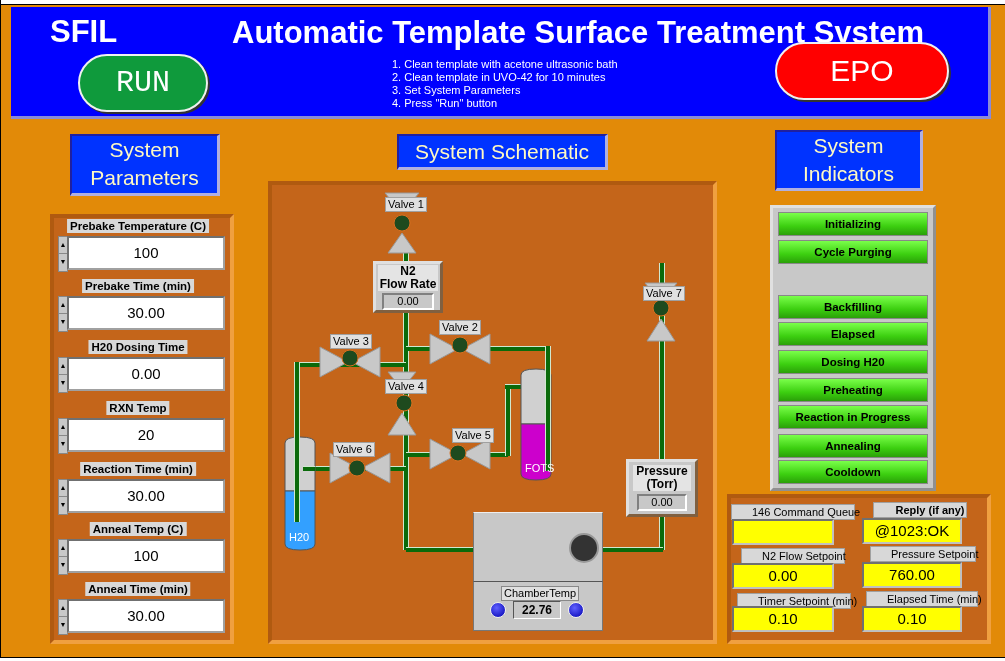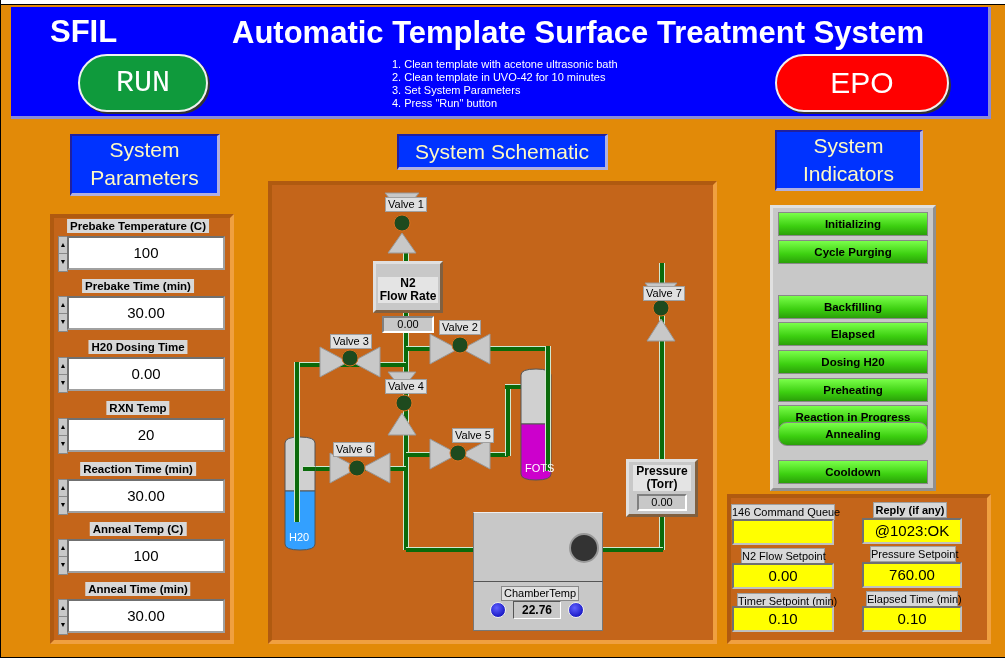--- a/index.html
+++ b/index.html
@@ -6,39 +6,39 @@
   body{width:1005px;height:661px;background:#e28a08;position:relative;overflow:hidden;font-family:"Liberation Sans",sans-serif;}
   .abs{position:absolute;}
   #frame-top{left:0;top:0;width:1005px;height:4px;background:#fff;border-bottom:1px solid #000;}
   #frame-bottom{left:0;top:657px;width:1005px;height:4px;background:#fff;border-top:1px solid #000;}
   #frame-left{left:0;top:0;width:1px;height:661px;background:#000;}
   #header{left:11px;top:7px;width:977px;height:109px;background:#0000ff;border-right:3px solid #8a8ad8;border-bottom:3px solid #8a8ad8;}
   #sfil{left:50px;top:14px;color:#fff;font-size:31px;font-weight:bold;}
   #title{left:232px;top:15px;color:#fff;font-size:31px;font-weight:bold;white-space:nowrap;}
   .pill{border-radius:30px;color:#fff;font-size:30px;text-align:center;line-height:54px;border:2px solid #f0f0f0;box-shadow:2px 2px 0 #333;cursor:pointer;}
   #run{left:78px;top:54px;width:126px;height:54px;background:#0f9a3c;font-family:Liberation Mono, monospace;}
-  #epo{left:775px;top:54px;width:170px;height:54px;background:#ff0000;}
+  #epo{left:775px;top:42px;width:170px;height:54px;background:#ff0000;}
   #steps{left:392px;top:58px;color:#fff;font-size:11px;line-height:13px;}
   #steps div{white-space:nowrap;}
   .section-title{background:#0033ff;color:#fef9c3;font-size:21px;text-align:center;border-left:2px solid #2020a0;border-top:2px solid #2020a0;border-right:3px solid #b0b0e0;border-bottom:3px solid #b0b0e0;line-height:28px;}
   #sp-title{left:70px;top:134px;width:145px;height:57px;}
   #ss-title{left:397px;top:134px;width:206px;height:31px;line-height:31px;}
   #si-title{left:775px;top:130px;width:143px;height:56px;}
   .panel{background:#c4651a;border-top:4px solid #b05a10;border-left:4px solid #b05a10;border-right:4px solid #f0a040;border-bottom:4px solid #f0a040;}
   #params-panel{left:50px;top:214px;width:176px;height:422px;}
   #schem-panel{left:268px;top:181px;width:441px;height:455px;}
   #cmd-panel{left:727px;top:494px;width:256px;height:142px;}
   .plabel{background:#d8d8d8;font-size:11.5px;font-weight:bold;text-align:center;white-space:nowrap;padding:0 3px;line-height:14px;}
   .numbox{background:#fff;border:2px solid #a0a0a0;border-top-color:#707070;border-left-color:#707070;font-size:15px;text-align:center;height:30px;line-height:30px;}
   .spin{width:8px;height:34px;background:#c8c8c8;border:1px solid #888;}
   .spin .up,.spin .dn{height:16px;font-size:7px;text-align:center;line-height:16px;color:#000;cursor:pointer;}
   .spin .up{border-bottom:1px solid #888;}
   #indicators{left:770px;top:205px;width:160px;height:280px;background:#c8c8c8;border:3px solid #e0e0e0;border-right-color:#909090;border-bottom-color:#909090;}
   .ind{position:absolute;left:5px;width:148px;height:22px;background:linear-gradient(#7aff4a,#3ccf10 60%,#2aa008);border:1px solid #888;font-size:11.5px;font-weight:bold;text-align:center;line-height:22px;color:#000;}
-  .ylabel{background:#d8d8d8;font-size:11px;text-align:center;white-space:nowrap;line-height:14px;border:1px solid #a0a0a0;}
+  .ylabel{background:#d8d8d8;font-size:11px;text-align:center;white-space:nowrap;line-height:14px;border:1px solid #a0a0a0;padding-left:20px;}
   .ybox{background:#ffff00;font-size:15px;text-align:center;height:22px;line-height:22px;border:2px solid #c0c0c0;border-top-color:#707070;border-left-color:#707070;}
   .vlabel{background:#e0e0e0;font-size:11px;padding:0 2px;line-height:13px;border:1px solid #a0a0a0;white-space:nowrap;}
   .pipe{background:#0a6a0a;border:1px solid #d0e8d0;border-width:0 1px 0 1px;}
   .hpipe{background:#0a6a0a;border-top:1px solid #d0e8d0;border-bottom:0;}
   .gauge{background:#c8c8c8;border:3px solid #e0e0e0;border-right-color:#806040;border-bottom-color:#806040;}
   .gauge-label{background:#e4e4e4;font-size:12px;font-weight:bold;text-align:center;line-height:13px;}
   .gauge-val{background:#c8c8c8;border:2px solid #808080;border-right-color:#fff;border-bottom-color:#fff;font-size:11px;text-align:center;line-height:13px;}
 </style>
 </head>
 <body>
@@ -194,21 +194,21 @@
 <div class="abs vlabel" style="left:330px;top:334px;">Valve 3</div>
 <div class="abs vlabel" style="left:385px;top:379px;">Valve 4</div>
 <div class="abs vlabel" style="left:452px;top:428px;">Valve 5</div>
 <div class="abs vlabel" style="left:333px;top:442px;">Valve 6</div>
 <div class="abs vlabel" style="left:643px;top:286px;">Valve 7</div>
 
 <div class="abs" style="left:289px;top:531px;color:#fff;font-size:11px;">H20</div>
 <div class="abs" style="left:525px;top:462px;color:#fff;font-size:11px;">FOTS</div>
 
 <div class="abs gauge" style="left:373px;top:261px;width:64px;height:46px;">
-  <div class="gauge-label" style="margin:13px 2px;">
+  <div class="gauge-label" style="margin:1px 2px;">
     <div>N2</div>
     <div>Flow Rate</div>
   </div>
   <div class="gauge-val" style="margin:2px 6px;">0.00</div>
 </div>
 
 <div class="abs gauge" style="left:626px;top:459px;width:66px;height:52px;">
   <div class="gauge-label" style="margin:3px 4px;">
     <div>Pressure</div>
     <div>(Torr)</div>
@@ -225,21 +225,21 @@
 <div class="abs" style="left:568px;top:602px;width:14px;height:14px;border-radius:50%;background:radial-gradient(circle at 40% 35%,#6060ff,#0000b0);border:1px solid #eee;"></div>
 
 <div class="abs" id="indicators">
     <div class="ind" style="top: 4px;">Initializing</div>
     <div class="ind" style="top: 31.6px;">Cycle Purging</div>
     <div class="ind" style="top: 86.8px;">Backfilling</div>
     <div class="ind" style="top: 114.4px;">Elapsed</div>
     <div class="ind" style="top: 142px;">Dosing H20</div>
     <div class="ind" style="top: 169.6px;">Preheating</div>
     <div class="ind" style="top: 197.2px;">Reaction in Progress</div>
-    <div class="ind" style="top: 214px; border-radius: 9px;">Annealing</div>
+    <div class="ind" style="top: 226px;">Annealing</div>
     <div class="ind" style="top: 252.4px;">Cooldown</div>
   </div>
 
 <div class="abs panel" id="cmd-panel"></div>
 <div class="abs ylabel" style="left:731px;top:504px;width:102px;">146 Command Queue</div>
 <div class="abs ybox" style="left:732px;top:519px;width:98px;"></div>
 <div class="abs ylabel" style="left:873px;top:502px;width:72px;font-weight:bold;">Reply (if any)</div>
 <div class="abs ybox" style="left:862px;top:518px;width:96px;">@1023:OK</div>
 <div class="abs ylabel" style="left:741px;top:548px;width:82px;">N2 Flow Setpoint</div>
 <div class="abs ybox" style="left:732px;top:563px;width:98px;">0.00</div>

